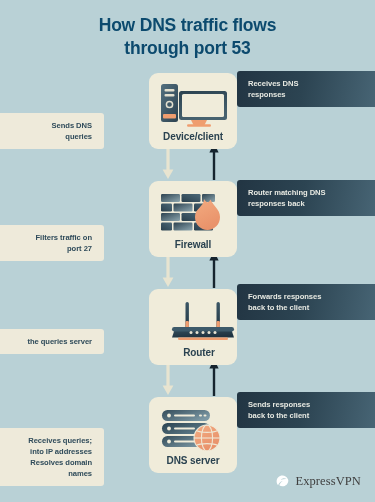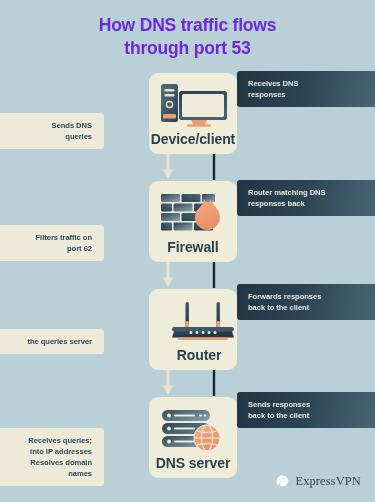--- a/index.html
+++ b/index.html
@@ -9,21 +9,21 @@
     font-family:"Liberation Sans",sans-serif;
     overflow:hidden;
     position:relative;
   }
   .page{position:absolute;inset:0;}
 
   
   .title{
     position:absolute;left:0;right:0;top:14px;
     text-align:center;
-    color:#6d28d9;
+    color:#0c4a6e;
     font-size:17.5px;
     font-weight:bold;
     line-height:1.32;
     letter-spacing:-0.2px;
   }
   .title span{display:block;}
 
   
   .node{
     position:absolute;
@@ -32,21 +32,21 @@
     border-radius:9px;
     box-sizing:border-box;
   }
   .node-icon{
     position:relative;
     height:50px;margin:7px 8px 0 8px;
   }
   .node-label{
     text-align:center;
     color:#2a4250;
-    font-size:14px;
+    font-size:10px;
     font-weight:bold;
     padding:1px 0 7px 0;
     letter-spacing:-0.1px;
   }
 
   
   .lcallout{
     position:absolute;
     background:#eeeada;
     color:#2f4b5a;
@@ -102,21 +102,21 @@
     <span>through port 53</span>
   </div>
 
   <div class="lcallout" style="left:-8px;top:113px;width:112px;">
     <div>Sends DNS</div>
     <div>queries</div>
   </div>
 
   <div class="lcallout" style="left:-8px;top:225px;width:112px;">
     <div>Filters traffic on</div>
-    <div>port 62</div>
+    <div>port 27</div>
   </div>
 
   <div class="lcallout" style="left:-8px;top:329px;width:112px;">
     <div>the queries server</div>
   </div>
 
   <div class="lcallout" style="left:-8px;top:428px;width:112px;">
     <div>Receives queries;</div>
     <div>into IP addresses</div>
     <div>Resolves domain names</div>

